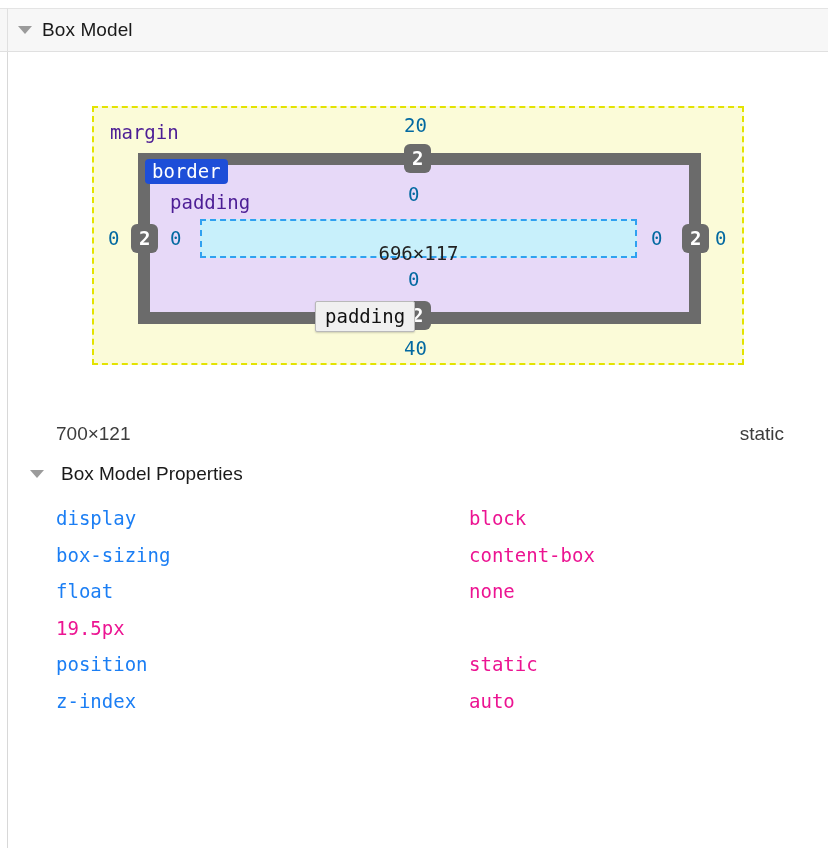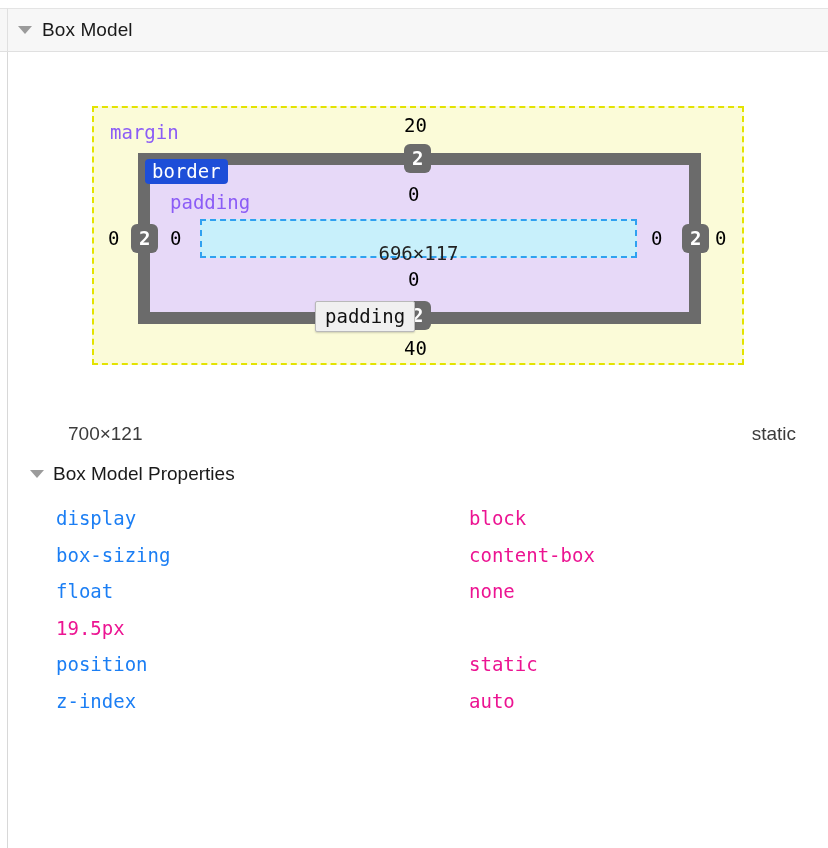--- a/index.html
+++ b/index.html
@@ -92,39 +92,39 @@
     width: 437px; height: 39px;
     background: #c8f0fb;
     border: 2px dashed #2fa1f0;
   }
 
   
   .region-label {
     position: absolute;
     font-family: "DejaVu Sans Mono", monospace;
     font-size: 19px;
-    color: #8b5cf6;
+    color: #4c1d95;
     white-space: nowrap;
   }
   .region-label.margin-lbl { left: 110px; top: 121px; }
   .region-label.padding-lbl { left: 170px; top: 191px; }
   .region-label.border-lbl {
     left: 145px; top: 159px;
     color: #ffffff;
     background: #1d4ed8;
     padding: 1px 7px 2px 7px;
     border-radius: 4px;
   }
 
   
   .edge-val {
     position: absolute;
     font-family: "DejaVu Sans Mono", monospace;
     font-size: 19px;
-    color: #000000;
+    color: #0369a1;
     white-space: nowrap;
     text-align: center;
   }
   .badge {
     position: absolute;
     font-family: "DejaVu Sans Mono", monospace;
     font-size: 19px;
     font-weight: bold;
     color: #ffffff;
     background: #6b6b6b;
@@ -173,21 +173,21 @@
     font-family: "DejaVu Sans Mono", monospace;
     font-size: 19px;
     color: #111111;
     white-space: nowrap;
     box-shadow: 0 1px 2px rgba(0,0,0,0.18);
   }
 
   
   .summary-row {
     position: absolute;
-    left: 68px; top: 423px;
+    left: 56px; top: 423px;
     width: 728px;
     display: flex;
     justify-content: space-between;
     align-items: center;
   }
   .summary-size, .summary-position {
     font-size: 19px;
     color: #3c3c3c;
   }
 
@@ -202,20 +202,21 @@
     width: 0; height: 0;
     border-left: 7px solid transparent;
     border-right: 7px solid transparent;
     border-top: 8px solid #9b9b9b;
     margin-right: 9px;
     flex: none;
   }
   .props-title {
     font-size: 19px;
     color: #1a1a1a;
+    margin-left: 8px;
   }
 
   .props-list {
     position: absolute;
     left: 56px; top: 500px;
     width: 728px;
   }
   .prop-row {
     display: flex;
     height: 36.5px;

